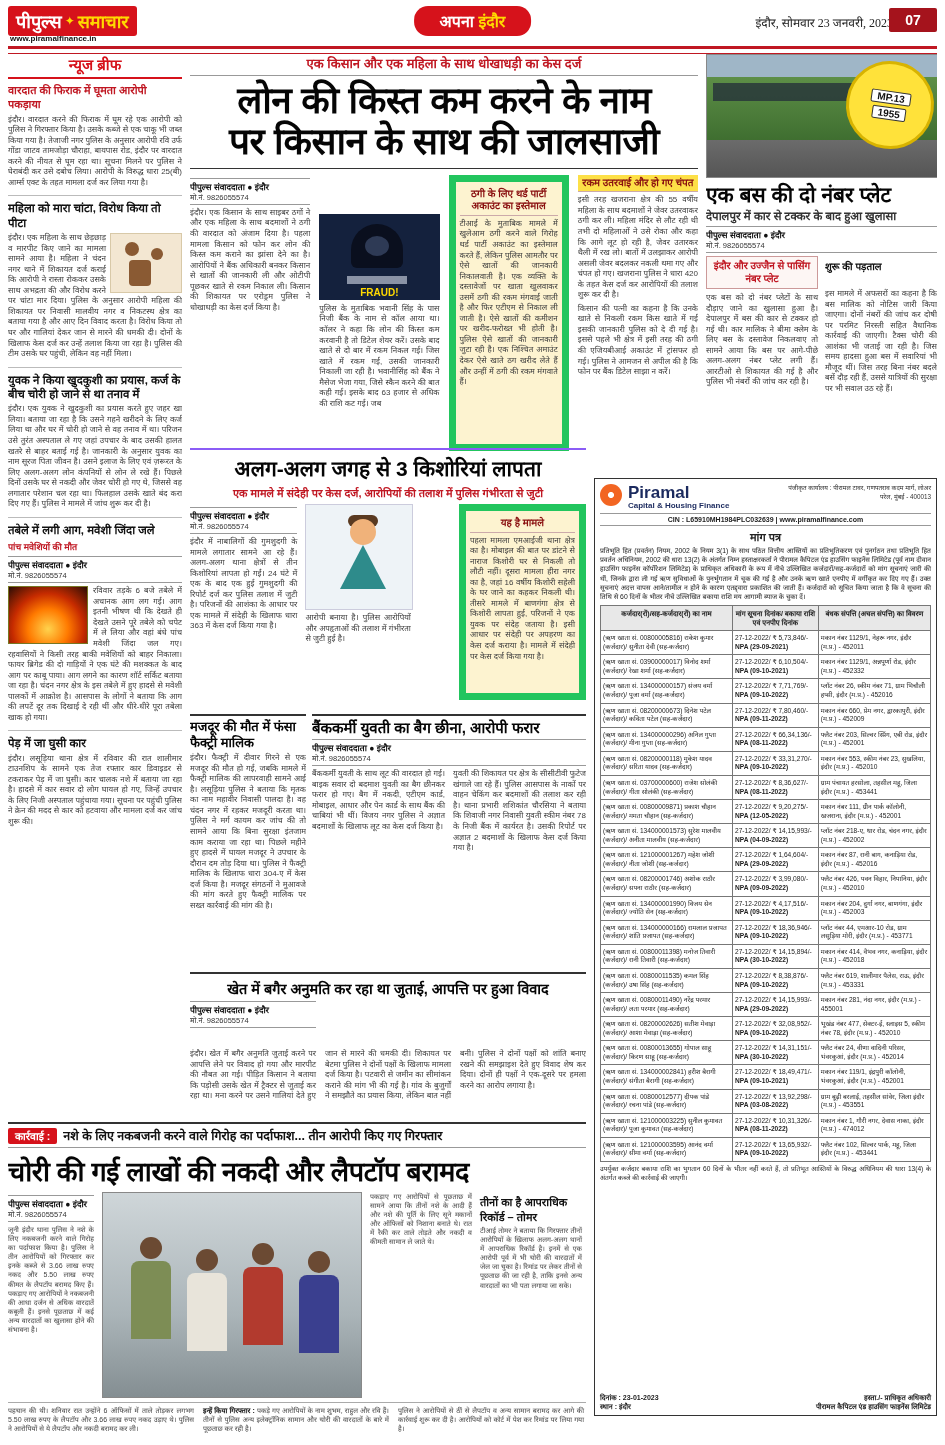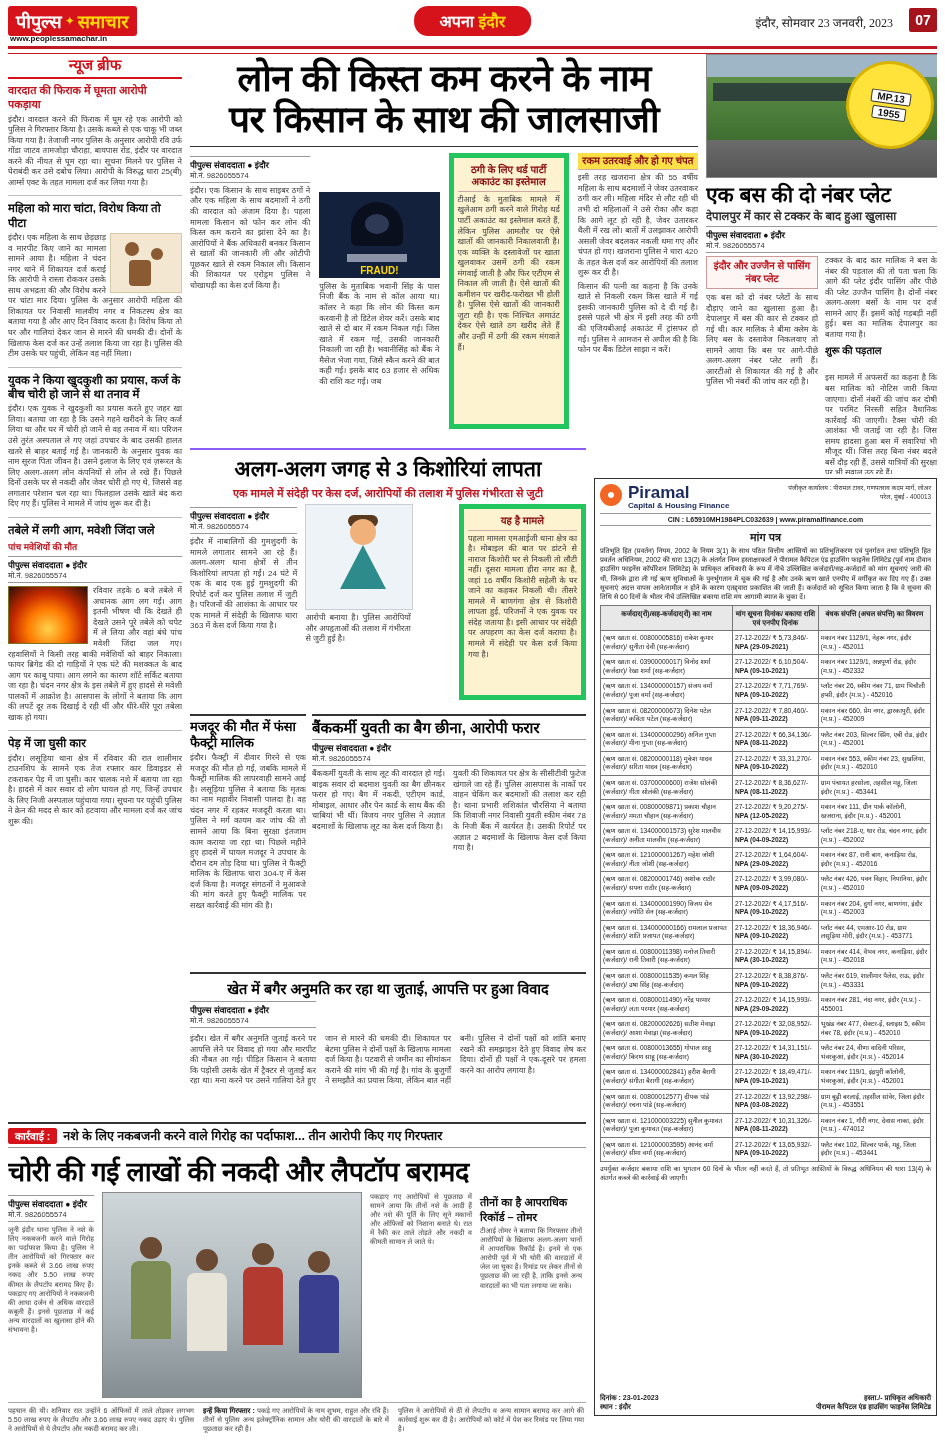--- a/index.html
+++ b/index.html
@@ -14,21 +14,21 @@
   .logo{position:absolute;left:0;top:2px;display:flex;align-items:center;gap:3px;
         background:#d6121b;color:#fff;font-weight:bold;font-size:18px;padding:3px 8px;border-radius:3px;}
   .logo .sep{color:#ffd900;font-size:12px;}
   .logo .p2{color:#ffd900;}
   .site{position:absolute;left:2px;top:30px;font-size:8px;font-weight:bold;color:#111;}
   .banner{position:absolute;left:50%;top:2px;transform:translateX(-50%);background:#d6121b;color:#fff;
           font-weight:bold;font-size:16px;padding:4px 26px;border-radius:14px;}
   .banner .hl{color:#ffd900;}
   .dateline{position:absolute;right:44px;top:10px;font-family:"Liberation Serif","DejaVu Serif",serif;
             font-size:12px;color:#222;}
-  .pagenum{position:absolute;right:0;top:4px;width:28px;height:24px;background:#a5131c;color:#fff;
+  .pagenum{position:absolute;right:0;top:4px;width:48px;height:24px;background:#a5131c;color:#fff;
            font-weight:bold;font-size:14px;display:flex;align-items:center;justify-content:center;border-radius:2px;}
   .rule-red{left:8px;top:46px;width:929px;height:4px;border-top:3px solid #c01722;border-bottom:1px solid #c01722;}
   
   .sidebar{left:8px;top:54px;width:174px;height:1062px;overflow:hidden;}
   .nb-title{color:#d6121b;font-size:15px;font-weight:bold;text-align:center;
             border-bottom:2px solid #d6121b;padding-bottom:3px;margin-bottom:5px;}
   .nb-h-red{color:#c01722;font-weight:bold;font-size:11px;line-height:1.25;margin:4px 0 3px;}
   .nb-h-blk{color:#111;font-weight:bold;font-size:11.5px;line-height:1.25;margin:7px 0 3px;
             border-top:1px solid #bbb;padding-top:5px;}
   .nb-sub{color:#c01722;font-weight:bold;font-size:9px;margin:2px 0;}
@@ -44,21 +44,21 @@
   .kicker{color:#c01722;font-weight:bold;font-size:13px;text-align:center;border-bottom:1px solid #999;padding-bottom:3px;}
   .lead-h{font-size:37px;font-weight:800;color:#050505;text-align:center;line-height:1.12;margin-top:4px;letter-spacing:-.5px;}
   .lead-rule{border-bottom:1.5px solid #333;margin:5px 0 6px;}
   .lead-cols{display:flex;gap:9px;height:276px;overflow:hidden;}
   .lead-col{width:121px;}
   .img-fraud{width:100%;height:86px;background:#14213d;position:relative;margin-bottom:4px;margin-top:39px;}
   .img-fraud .hood{position:absolute;left:32px;top:10px;width:52px;height:44px;background:#0a0f1e;border-radius:26px 26px 6px 6px;}
   .img-fraud .face{position:absolute;left:46px;top:22px;width:24px;height:20px;background:#2e3a55;border-radius:50%;}
   .img-fraud .laptop{position:absolute;left:28px;bottom:16px;width:60px;height:8px;background:#8a93a6;}
   .fraud-lbl{position:absolute;left:0;bottom:2px;width:100%;text-align:center;color:#ffd900;font-weight:bold;font-size:10px;}
-  .box-y{background:#fdf3d0;border:5px solid #22c55e;padding:4px;height:100%;box-sizing:border-box;}
+  .box-y{background:#fdf3d0;border:7px solid #22c55e;padding:4px;height:100%;box-sizing:border-box;}
   .box-p-title{background:#fde047;color:#8a1010;}
   .box-title{color:#8a1010;font-weight:bold;font-size:10px;text-align:center;line-height:1.25;
              border-bottom:1px solid #caa;margin-bottom:3px;padding:2px;}
   
   .bus{left:706px;top:54px;width:231px;height:420px;overflow:hidden;}
   .img-bus{width:100%;height:122px;position:relative;border:1px solid #888;
            background:linear-gradient(180deg,#9fb6c7 0%,#9fb6c7 18%,#5d8f47 18%,#3f6e30 70%,#6b6b6b 70%,#555 100%);}
   .img-bus .windows{position:absolute;left:6px;top:28px;width:150px;height:18px;background:#26323a;opacity:.8;}
   .plate-oval{position:absolute;right:4px;top:6px;width:82px;height:82px;border-radius:50%;background:#ffe23a;
               border:3px solid #d8b300;transform:rotate(8deg);display:flex;flex-direction:column;gap:3px;
@@ -86,21 +86,21 @@
                    border-right:23px solid transparent;border-bottom:44px solid #2e8b8b;}
   
   .factory{left:190px;top:714px;width:116px;height:252px;overflow:hidden;}
   .fac-h{font-size:13px;font-weight:800;color:#050505;line-height:1.2;border-top:2px solid #333;padding-top:3px;margin-bottom:3px;}
   .bag{left:312px;top:714px;width:274px;height:252px;overflow:hidden;}
   .bag-h{font-size:15px;font-weight:800;color:#050505;line-height:1.15;border-top:2px solid #333;padding-top:3px;}
   .bag-cols{display:flex;gap:8px;height:170px;overflow:hidden;margin-top:3px;}
   .bag-col{width:133px;}
   .field{left:190px;top:972px;width:396px;height:146px;overflow:hidden;}
   .field-h{font-size:14.5px;font-weight:800;color:#050505;text-align:center;border-top:2px solid #333;padding-top:4px;}
-  .field-body{column-count:3;column-gap:9px;height:104px;overflow:hidden;margin-top:6px;}
+  .field-body{column-count:3;column-gap:9px;height:104px;overflow:hidden;margin-top:21px;}
   
   .raid{left:8px;top:1122px;width:578px;height:316px;overflow:hidden;}
   .raid-kick{display:flex;align-items:center;gap:6px;border-top:2px solid #333;border-bottom:1px solid #999;padding:3px 0;}
   .chip{background:#d6121b;color:#fff;font-weight:bold;font-size:10.5px;padding:1px 7px;border-radius:2px;}
   .raid-kick .kt{font-weight:bold;font-size:12.5px;color:#111;}
   .raid-h{font-size:27px;font-weight:800;color:#050505;margin:4px 0 3px;letter-spacing:-.3px;}
   .raid-row{display:flex;gap:8px;height:206px;overflow:hidden;}
   .raid-c1{width:86px;}
   .img-arrest{width:258px;height:204px;position:relative;border:1px solid #888;
               background:linear-gradient(180deg,#cfd6d9 0%,#aab4b8 60%,#848e92 100%);overflow:hidden;}
@@ -138,21 +138,21 @@
 <body>
 
 <div class="page">
 
   <div class="abs masthead">
     <div class="logo">
       <span>पीपुल्स</span>
       <span class="sep">✦</span>
       <span class="p2">समाचार</span>
     </div>
-    <div class="site">www.peoplessamachar.in</div>
+    <div class="site">www.piramalfinance.in</div>
     <div class="banner">
       <span>अपना </span><span class="hl">इंदौर</span>
     </div>
     <div class="dateline">इंदौर, सोमवार 23 जनवरी, 2023</div>
     <div class="pagenum">07</div>
   </div>
   <div class="abs rule-red"></div>
 
   <div class="abs sidebar">
     <div class="nb-title">न्यूज ब्रीफ</div>
@@ -188,20 +188,21 @@
       <div class="body-txt">रविवार तड़के 6 बजे तबेले में अचानक आग लग गई। आग इतनी भीषण थी कि देखते ही देखते उसने पूरे तबेले को चपेट में ले लिया और वहां बंधे पांच मवेशी जिंदा जल गए। रहवासियों ने किसी तरह बाकी मवेशियों को बाहर निकाला। फायर ब्रिगेड की दो गाड़ियों ने एक घंटे की मशक्कत के बाद आग पर काबू पाया। आग लगने का कारण शॉर्ट सर्किट बताया जा रहा है। चंदन नगर क्षेत्र के इस तबेले में हुए हादसे से मवेशी पालकों में आक्रोश है। आसपास के लोगों ने बताया कि आग की लपटें दूर तक दिखाई दे रही थीं और धीरे-धीरे पूरा तबेला खाक हो गया।</div>
     </div>
 
     <div>
       <div class="nb-h-blk">पेड़ में जा घुसी कार</div>
       <div class="body-txt">इंदौर। लसूड़िया थाना क्षेत्र में रविवार की रात शालीमार टाउनशिप के सामने एक तेज रफ्तार कार डिवाइडर से टकराकर पेड़ में जा घुसी। कार चालक नशे में बताया जा रहा है। हादसे में कार सवार दो लोग घायल हो गए, जिन्हें उपचार के लिए निजी अस्पताल पहुंचाया गया। सूचना पर पहुंची पुलिस ने क्रेन की मदद से कार को हटवाया और मामला दर्ज कर जांच शुरू की।</div>
     </div>
   </div>
 
   <div class="abs lead">
+    <div class="kicker">एक किसान और एक महिला के साथ धोखाधड़ी का केस दर्ज</div>
     <div class="lead-h">
       <div>लोन की किस्त कम करने के नाम</div>
       <div>पर किसान के साथ की जालसाजी</div>
     </div>
     <div class="lead-rule"></div>
     <div class="lead-cols">
       <div class="lead-col">
         <div class="byline-row">
           <div class="byline">पीपुल्स संवाददाता ● इंदौर</div>
           <div class="phone">मो.नं. 9826055574</div>
@@ -246,21 +247,20 @@
       <div class="phone">मो.नं. 9826055574</div>
     </div>
     <div class="bus-cols">
       <div class="bus-col">
         <div class="box-red-outline">
           <div class="t">इंदौर और उज्जैन से पासिंग नंबर प्लेट</div>
         </div>
         <div class="body-txt">एक बस को दो नंबर प्लेटों के साथ दौड़ाए जाने का खुलासा हुआ है। देपालपुर में बस की कार से टक्कर हो गई थी। कार मालिक ने बीमा क्लेम के लिए बस के दस्तावेज निकलवाए तो सामने आया कि बस पर आगे-पीछे अलग-अलग नंबर प्लेट लगी हैं। आरटीओ से शिकायत की गई है और पुलिस भी नंबरों की जांच कर रही है।</div>
       </div>
       <div class="bus-col">
-        <div class="body-txt">टक्कर के बाद कार मालिक ने बस के नंबर की पड़ताल की तो पता चला कि आगे की प्लेट इंदौर पासिंग और पीछे की प्लेट उज्जैन पासिंग है। दोनों नंबर अलग-अलग बसों के नाम पर दर्ज सामने आए हैं। इसमें कोई गड़बड़ी नहीं हुई। बस का मालिक देपालपुर का बताया गया है।</div>
         <div class="mini-h">शुरू की पड़ताल</div>
         <div class="body-txt">इस मामले में अफसरों का कहना है कि बस मालिक को नोटिस जारी किया जाएगा। दोनों नंबरों की जांच कर दोषी पर परमिट निरस्ती सहित वैधानिक कार्रवाई की जाएगी। टैक्स चोरी की आशंका भी जताई जा रही है। जिस समय हादसा हुआ बस में सवारियां भी मौजूद थीं। जिस तरह बिना नंबर बदले बसें दौड़ रही हैं, उससे यात्रियों की सुरक्षा पर भी सवाल उठ रहे हैं।</div>
       </div>
     </div>
   </div>
 
   <div class="abs girls">
     <div class="girls-h">अलग-अलग जगह से 3 किशोरियां लापता</div>
     <div class="girls-sub">एक मामले में संदेही पर केस दर्ज, आरोपियों की तलाश में पुलिस गंभीरता से जुटी</div>
     <div class="girls-row">

